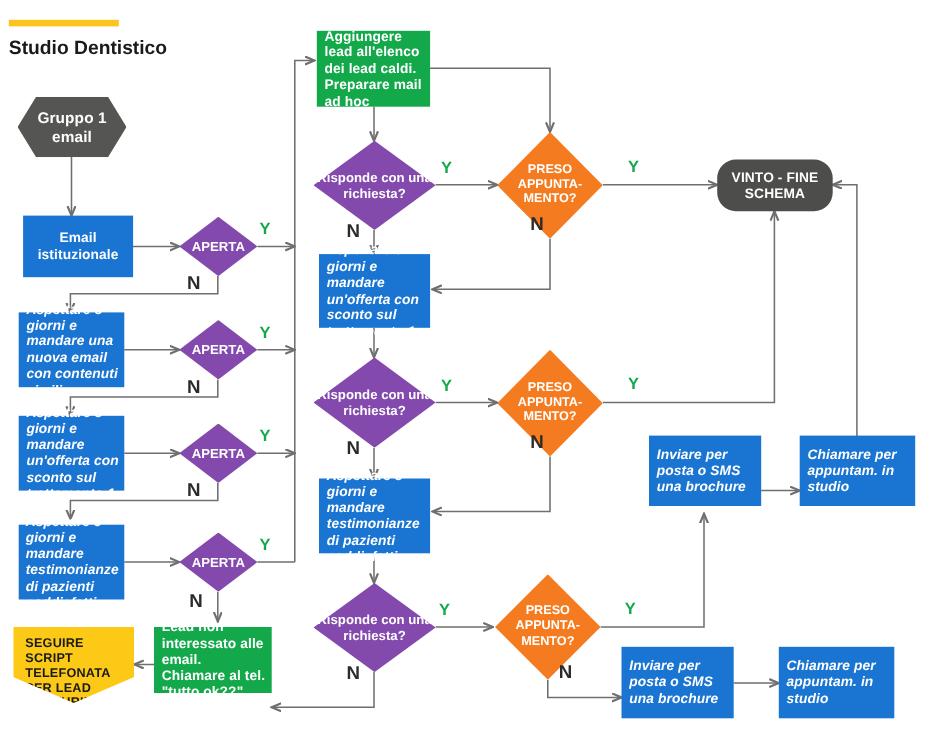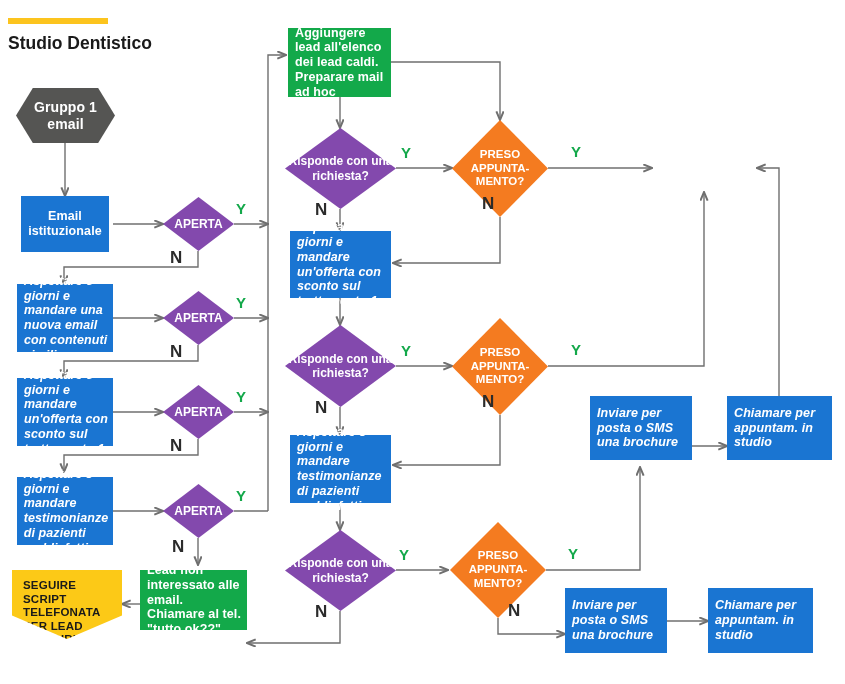--- a/index.html
+++ b/index.html
@@ -3,21 +3,21 @@
 <meta charset="utf-8">
 <style>
   html,body{margin:0;padding:0;background:#ffffff;}
   body{width:845px;height:684px;position:relative;overflow:hidden;
        font-family:"Liberation Sans", sans-serif;}
 
   #canvas{position:absolute;left:0;top:0;width:845px;height:684px;}
 
   
   .node{position:absolute;box-sizing:border-box;display:flex;
-        align-items:center;justify-content:center;text-align:center;
+        align-items:center;justify-content:flex-end;text-align:center;
         color:#ffffff;font-weight:bold;line-height:1.18;
         letter-spacing:.1px;}
   .node .lbl{display:block;padding:0 5px;}
 
   
   .proc{background:#1a75d2;font-size:12.5px;}
   .proc.leftpad .lbl{text-align:left;width:100%;padding-left:7px;font-style:italic;}
 
   
   .green{background:#13a94a;font-size:12.5px;}
@@ -140,21 +140,21 @@
 
   <div id="titlebar"></div>
   <div id="title">
     <div>Studio Dentistico</div>
   </div>
 
   <div class="node hexagon" style="left:16px;top:88px;width:99px;height:55px;">
     <span class="lbl">Gruppo 1 email</span>
   </div>
 
-  <div class="node proc" style="left:21px;top:196px;width:88px;height:56px;">
+  <div class="node proc" style="left:21px;top:196px;width:100px;height:56px;">
     <span class="lbl">Email istituzionale</span>
   </div>
 
   <div class="node proc leftpad" style="left:17px;top:284px;width:96px;height:68px;">
     <span class="lbl">Aspettare 5 giorni e mandare una nuova email con contenuti simili</span>
   </div>
 
   <div class="node proc leftpad" style="left:17px;top:378px;width:96px;height:68px;">
     <span class="lbl">Aspettare 5 giorni e mandare un'offerta con sconto sul trattamento 1</span>
   </div>
@@ -221,20 +221,23 @@
   </div>
   <div class="diamond orange" style="left:452px;top:318px;width:96px;height:97px;">
     <div class="dshape"></div>
     <div class="dlabel">PRESO APPUNTA- MENTO?</div>
   </div>
   <div class="diamond orange" style="left:450px;top:522px;width:96px;height:96px;">
     <div class="dshape"></div>
     <div class="dlabel">PRESO APPUNTA- MENTO?</div>
   </div>
 
+  <div class="node terminator" style="left:652px;top:145px;width:105px;height:47px;">
+    <span class="lbl">VINTO - FINE SCHEMA</span>
+  </div>
 
   <div class="node proc leftpad" style="left:590px;top:396px;width:102px;height:64px;">
     <span class="lbl">Inviare per posta o SMS una brochure</span>
   </div>
   <div class="node proc leftpad" style="left:727px;top:396px;width:105px;height:64px;">
     <span class="lbl">Chiamare per appuntam. in studio</span>
   </div>
 
   <div class="node proc leftpad" style="left:565px;top:588px;width:102px;height:65px;">
     <span class="lbl">Inviare per posta o SMS una brochure</span>

